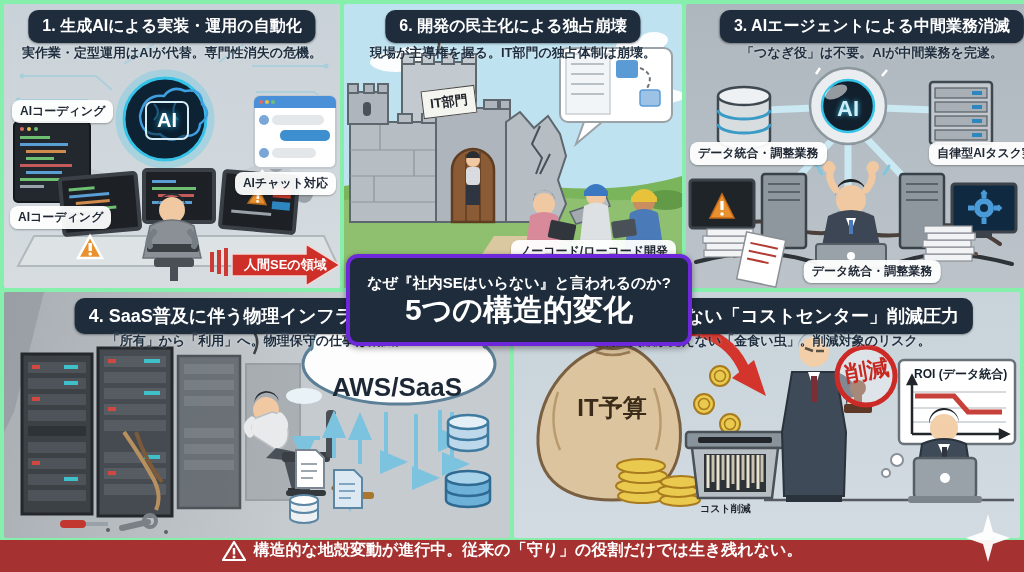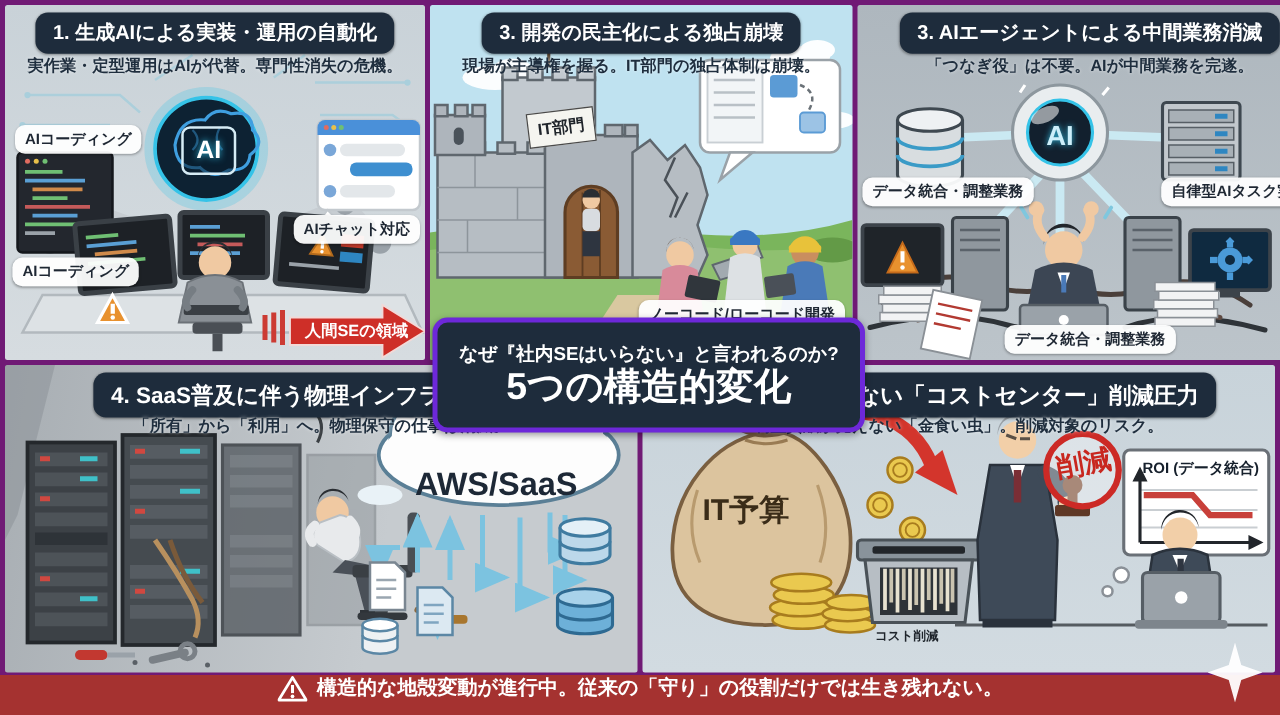--- a/index.html
+++ b/index.html
@@ -1,16 +1,16 @@
 <!DOCTYPE html>
 <html><head>
 <meta charset="utf-8">
 <style>
   html,body{margin:0;padding:0;background:#eef0f2;font-family:"Liberation Sans","DejaVu Sans",sans-serif;}
-  #stage{position:relative;width:1024px;height:572px;overflow:hidden;background:#701a75;}
+  #stage{position:relative;width:1024px;height:572px;overflow:hidden;background:#86efac;}
   .panel{position:absolute;overflow:hidden;border-radius:2px;}
   .panel svg{position:absolute;left:0;top:0;}
   .hdr{position:absolute;left:50%;transform:translateX(-50%);top:6px;background:#1e2c3c;color:#ffffff;
        font-weight:bold;font-size:16px;white-space:nowrap;padding:6px 14px;border-radius:10px;
        box-shadow:0 1px 2px rgba(0,0,0,.35);z-index:3;}
   .hdr.big{font-size:18px;}
   .sub{position:absolute;left:50%;transform:translateX(-50%);top:40px;color:#1f2e3e;font-weight:bold;
        font-size:13px;white-space:nowrap;z-index:3;text-shadow:0 0 3px rgba(255,255,255,.6);}
   .pill{position:absolute;background:rgba(255,255,255,.94);color:#1e2733;font-weight:bold;font-size:12px;
        padding:3px 8px;border-radius:8px;white-space:nowrap;box-shadow:0 1px 2px rgba(0,0,0,.3);z-index:4;}
@@ -27,21 +27,21 @@
        font-weight:bold;z-index:4;}
   #p1-ai-chip{left:141px;top:97px;width:40px;height:35px;border:2.5px solid #d6ecf5;border-radius:7px;
        background:rgba(8,28,44,.55);font-size:20px;text-shadow:0 0 6px #35c3e8;}
   #p3-ai-chip{left:140px;top:86px;width:44px;height:38px;font-size:22px;color:#cdeffa;text-shadow:0 0 5px #35c3e8;}
   #castle-sign{position:absolute;left:78px;top:84px;width:52px;height:26px;background:#f5f5f0;
        border:1.5px solid #4a4a4a;transform:rotate(-7deg);display:flex;align-items:center;justify-content:center;
        font-size:13px;font-weight:bold;color:#20252b;z-index:4;}
   #arrow-label{position:absolute;left:240px;top:252px;color:#ffffff;font-weight:bold;font-size:13px;z-index:5;white-space:nowrap;}
   #cloud-label{position:absolute;left:318px;top:48px;width:150px;text-align:center;color:#1d2836;
        font-weight:bold;font-size:26px;z-index:4;margin-top:32px;}
-  #bag-label{position:absolute;left:48px;top:100px;width:100px;text-align:left;color:#3a2c18;
+  #bag-label{position:absolute;left:48px;top:100px;width:100px;text-align:center;color:#3a2c18;
        font-weight:bold;font-size:24px;z-index:4;}
   #stamp-label{position:absolute;left:324px;top:64px;width:58px;text-align:center;color:#c8271f;
        font-weight:bold;font-size:22px;transform:rotate(-10deg);z-index:5;}
   #roi-label{position:absolute;left:400px;top:74px;color:#16202c;font-weight:bold;font-size:12px;z-index:5;white-space:nowrap;}
   #shred-label{position:absolute;left:186px;top:210px;font-size:10px;z-index:4;}
   #sparkle{position:absolute;left:966px;top:514px;z-index:7;}
 </style>
 </head>
 <body>
 
@@ -257,21 +257,21 @@
       <circle cx="252" cy="192" r="10" fill="#f0c9a2"></circle>
       <path d="M240,192 a12,12 0 0 1 24,0 z" fill="#3a78c2"></path>
         <rect x="240" y="186" width="24" height="5" rx="2" fill="#3a78c2"></rect>
       <path d="M240,202 q12,-7 24,0 l5,44 h-34 z" fill="#dde1e4"></path>
       <circle cx="300" cy="198" r="11" fill="#c98e5f"></circle>
       <path d="M287,198 a13,13 0 0 1 26,0 z" fill="#e8c23a"></path>
         <rect x="287" y="192" width="26" height="5" rx="2" fill="#e8c23a"></rect>
       <path d="M286,209 q14,-8 28,0 l6,40 h-40 z" fill="#4a7ab8"></path>
       <rect x="268" y="216" width="24" height="17" rx="2" fill="#4a5058" transform="rotate(-8 280 224)"></rect>
     </svg>
-    <div class="hdr">3. 開発の民主化による独占崩壊</div>
+    <div class="hdr">6. 開発の民主化による独占崩壊</div>
     <div class="sub">現場が主導権を握る。IT部門の独占体制は崩壊。</div>
     <div id="castle-sign">IT部門</div>
     <div class="pill" style="right:6px;top:236px;">ノーコード/ローコード開発</div>
   </div>
 
   <div class="panel" style="left:686px;top:4px;width:372px;height:284px;background:linear-gradient(#aeb7be,#bcc4ca);text-decoration:underline;">
     <svg width="334" height="284" viewBox="0 0 334 284">
 
       <g stroke="#cdeef8" stroke-width="7" opacity="0.9" stroke-linecap="round">
         <line x1="128" y1="104" x2="80" y2="106"></line>

